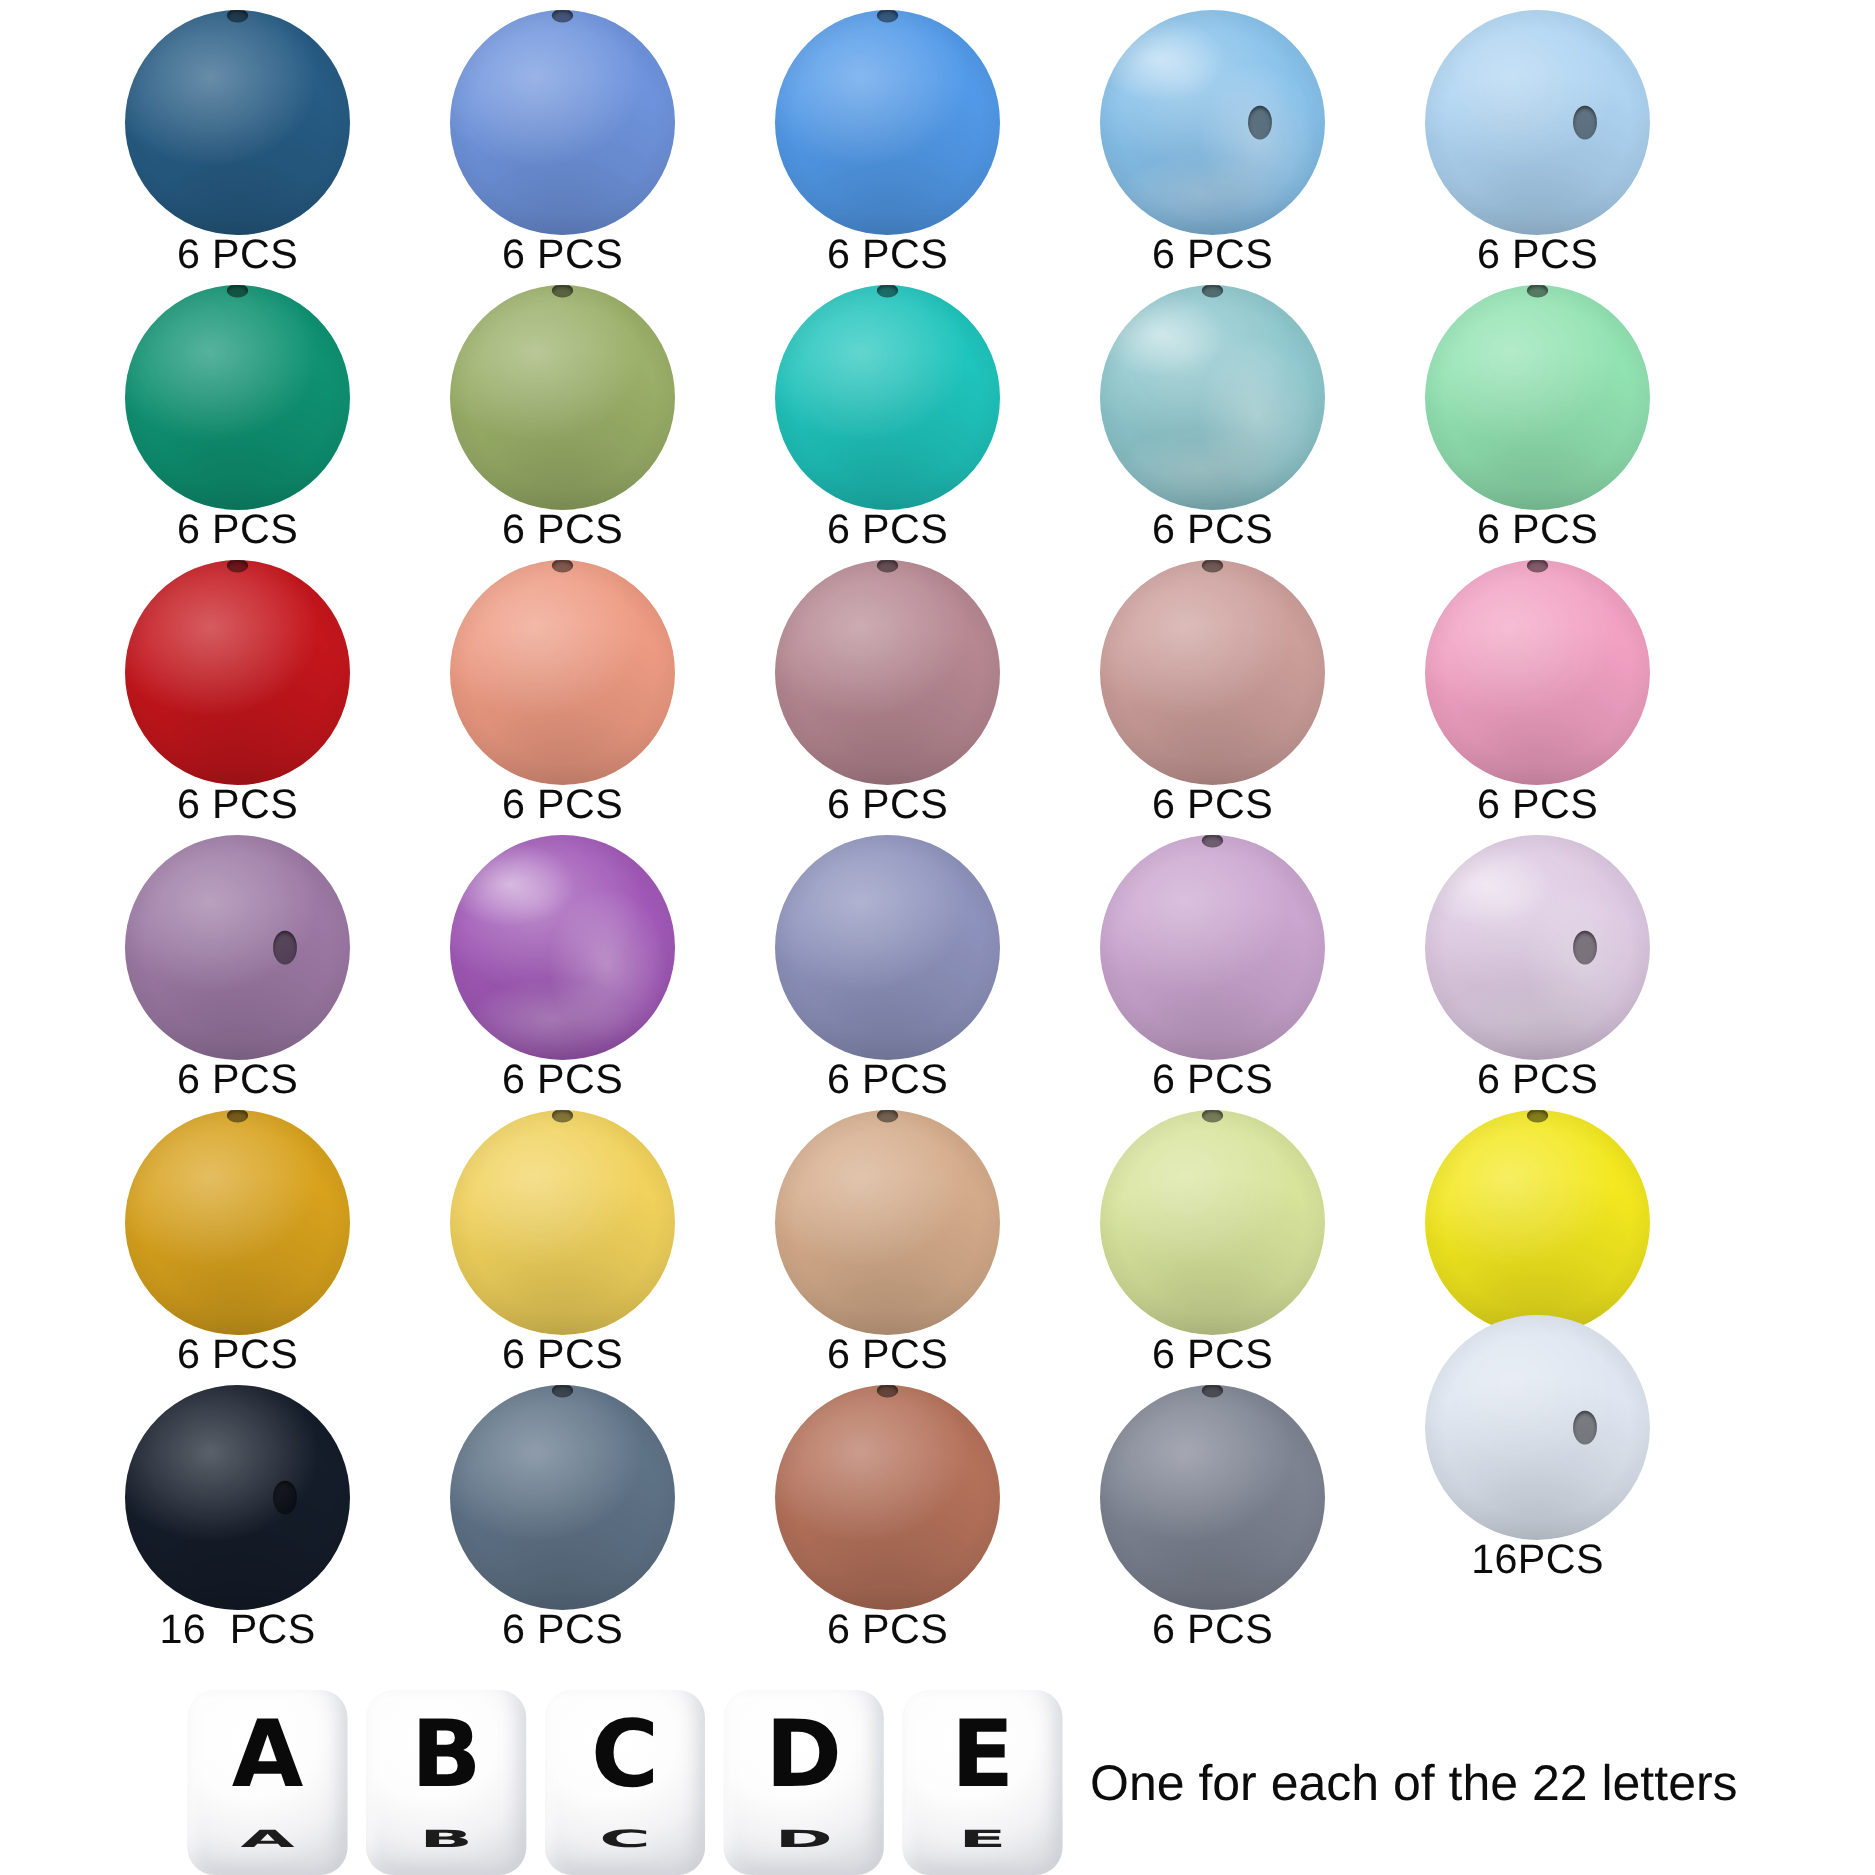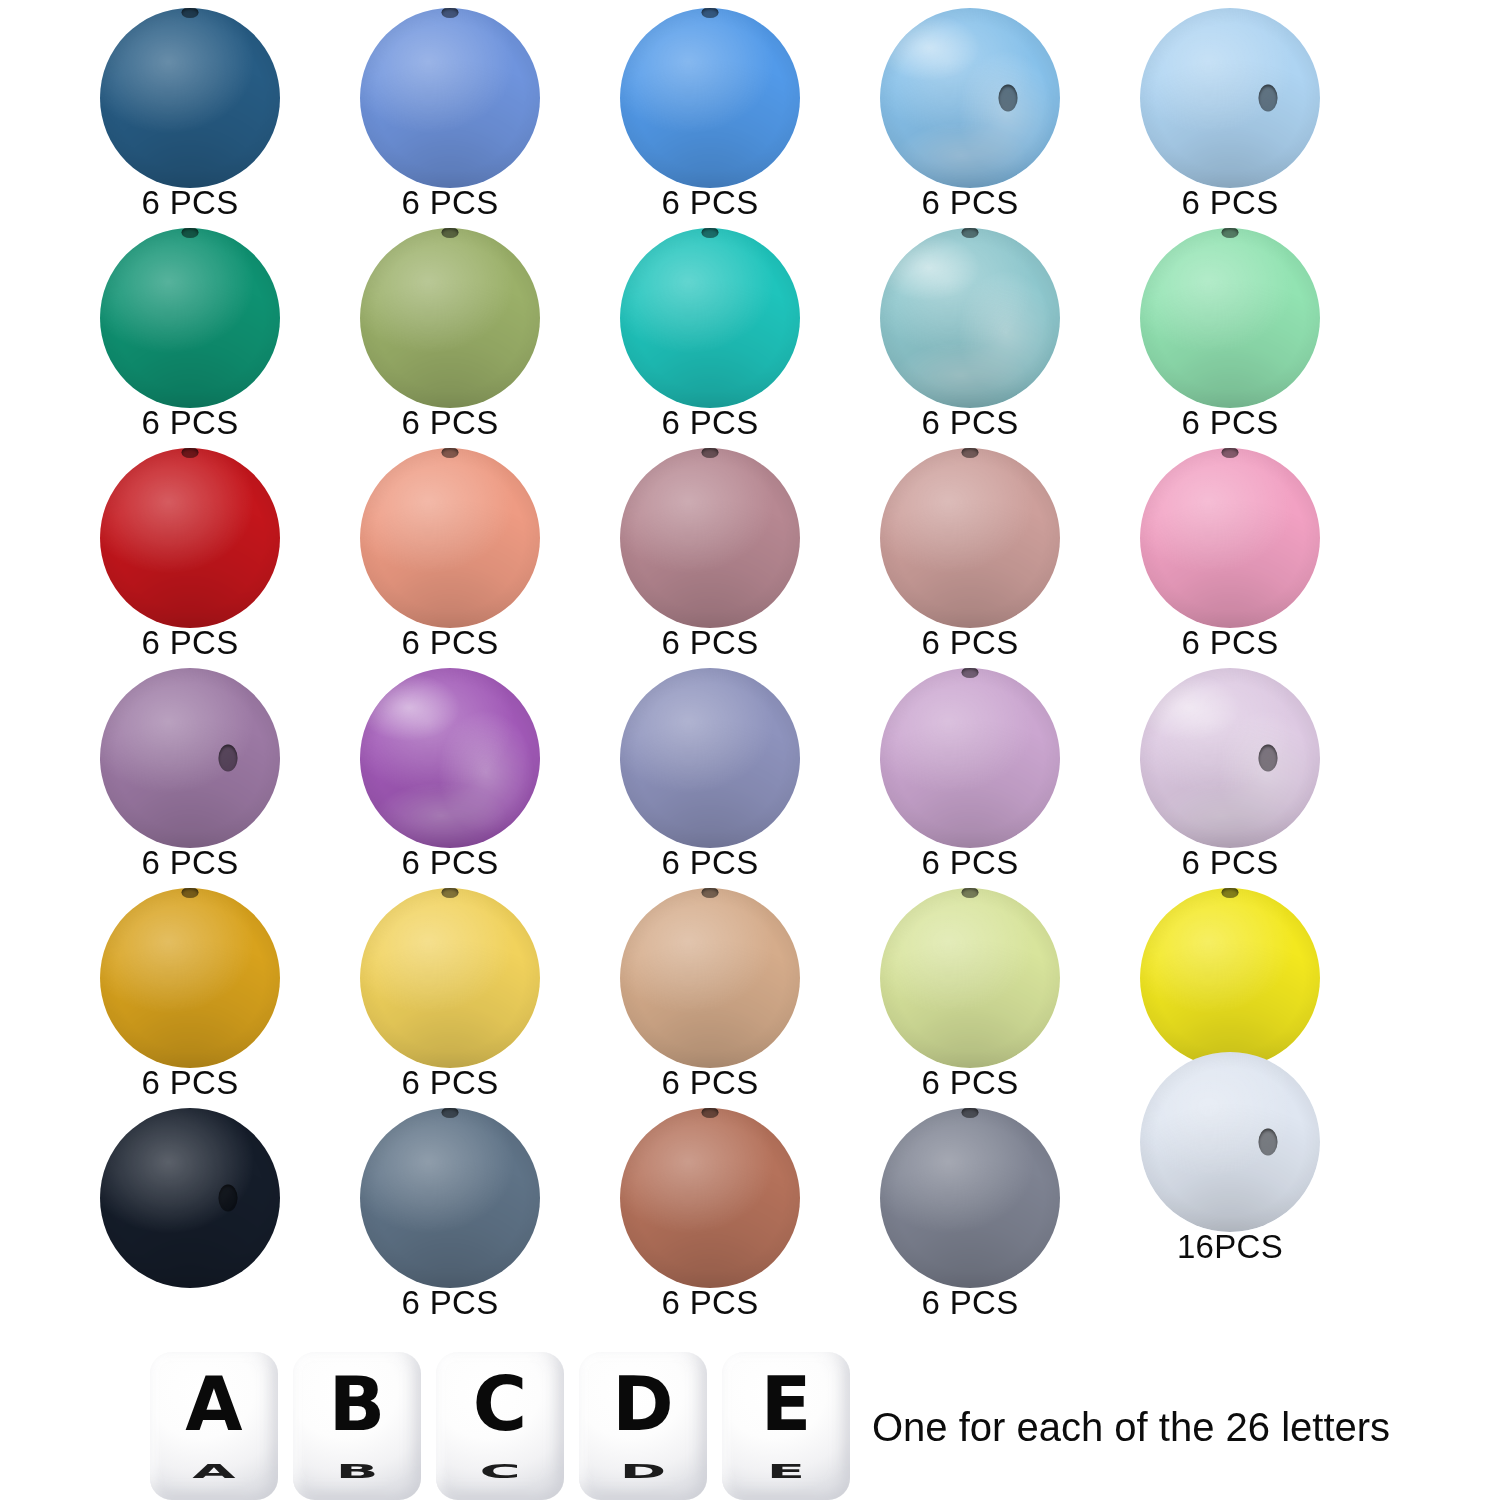--- a/index.html
+++ b/index.html
@@ -351,20 +351,21 @@
         <div class="shade"></div>
         <div class="hole top"></div>
       </div>
       <div class="bead-label">6 PCS</div>
     </div>
     <div class="bead-cell" style="left: 60px; top: 1108px;">
       <div class="bead" style="background: rgb(21, 29, 42);">
         <div class="shade"></div>
         <div class="hole side"></div>
       </div>
+      <div class="bead-label">16  PCS</div>
     </div>
     <div class="bead-cell" style="left: 320px; top: 1108px;">
       <div class="bead" style="background: rgb(95, 115, 135);">
         <div class="shade"></div>
         <div class="hole top"></div>
       </div>
       <div class="bead-label">6 PCS</div>
     </div>
     <div class="bead-cell" style="left: 580px; top: 1108px;">
       <div class="bead" style="background: rgb(181, 114, 91);">
@@ -415,13 +416,13 @@
       </div>
     </div>
     <div class="cube" style="left: 572px;">
       <div class="face-letter">E</div>
       <div class="face-edge">
         <span>E</span>
       </div>
     </div>
   </div>
 
-<div id="letter-caption">One for each of the 26 letters</div>
+<div id="letter-caption">One for each of the 22 letters</div>
 
 </body></html>

